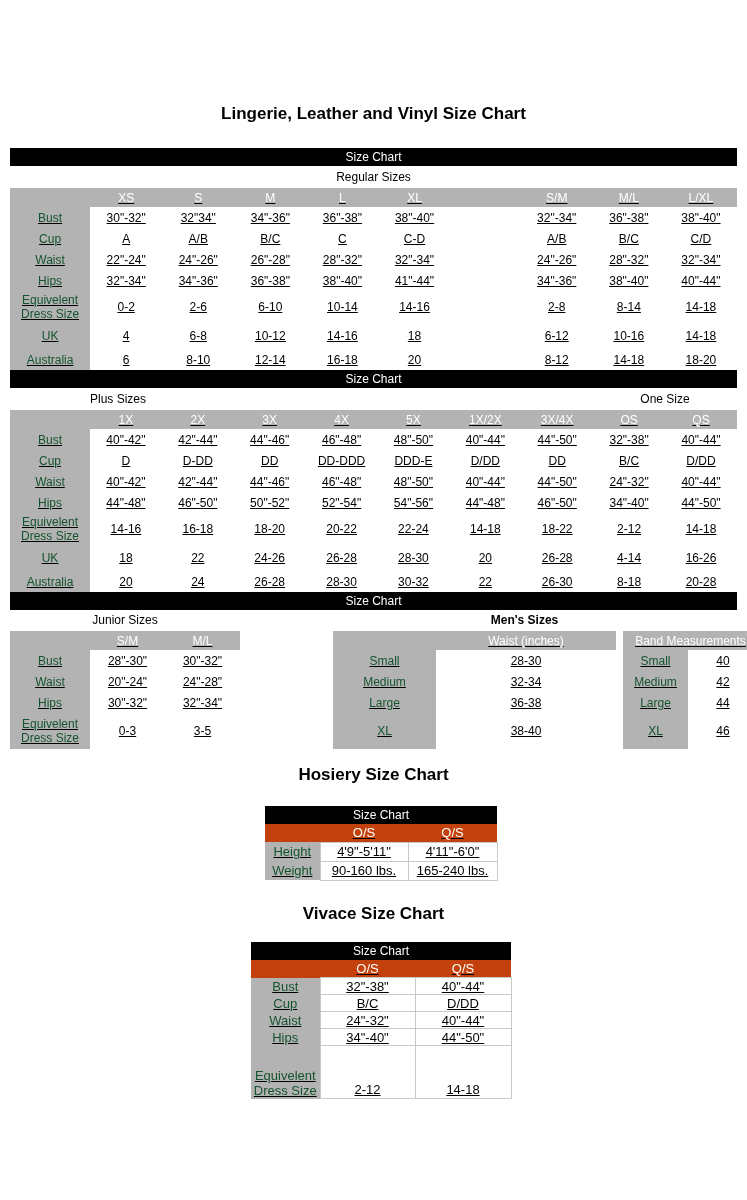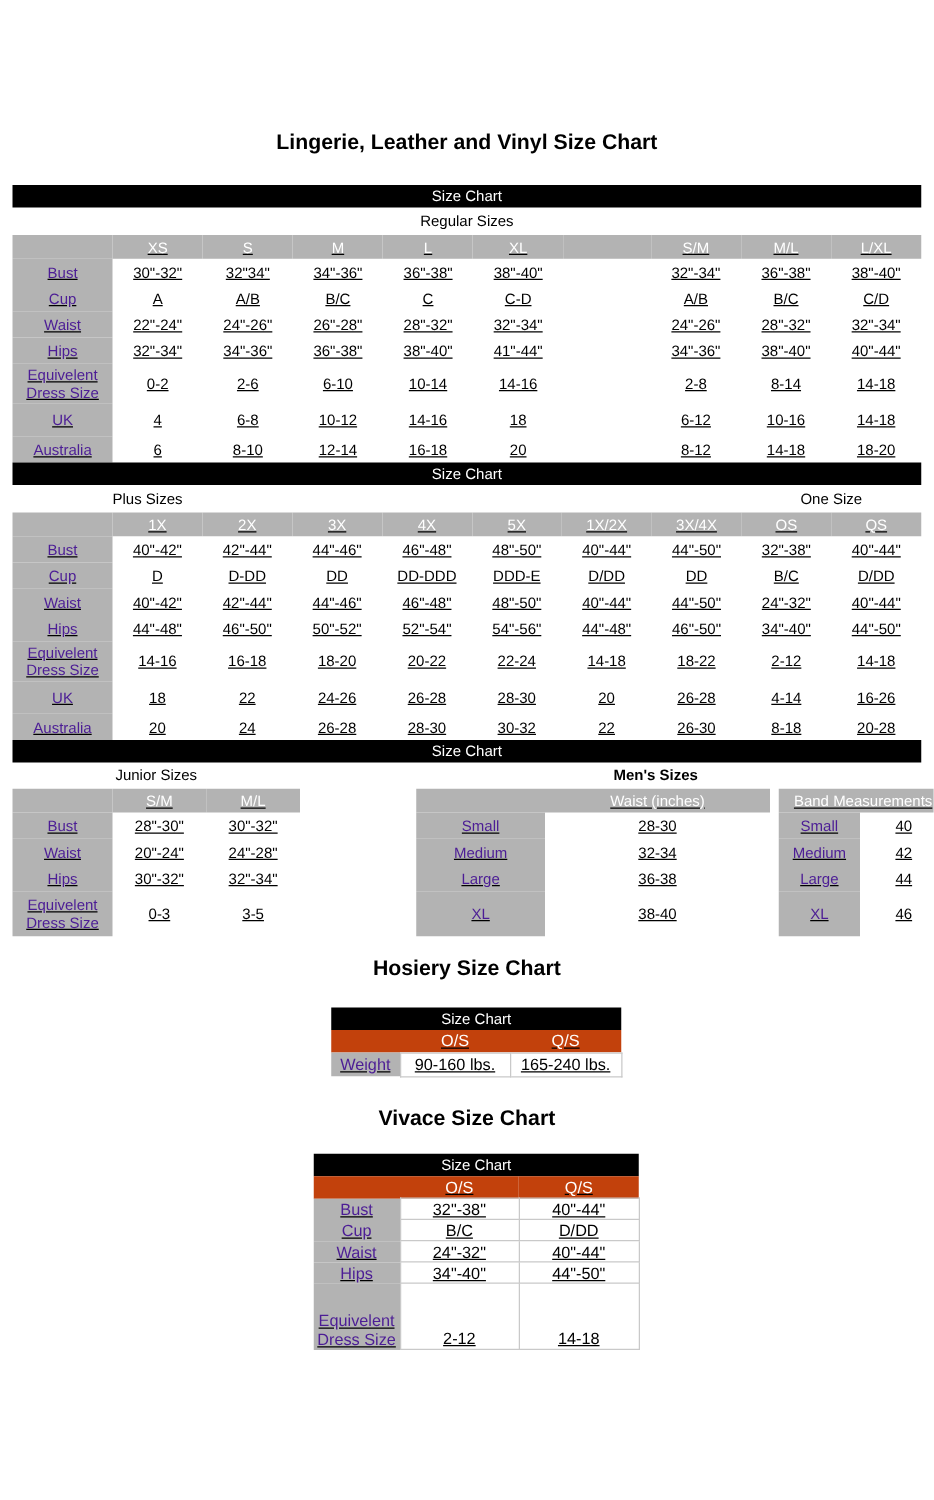--- a/index.html
+++ b/index.html
@@ -19,21 +19,21 @@
   .dual .oh { margin-left:143px; width:144px; text-align:center; }
   .dual2 { display:flex; margin:0 10px; height:21px; line-height:21px; font-size:12px; }
   .dual2 .jh { width:230px; text-align:center; }
   .dual2 .mh { margin-left:72px; width:425px; text-align:center;font-weight:bold; }
 
   table { border-collapse:collapse; table-layout:fixed; text-align:center;text-decoration:underline; }
   td { padding:0; vertical-align:middle; }
   table.big { width:727px; margin:0 10px; font-size:12px; }
   tr.head td { background:#b3b3b3; color:#fff; height:19px; }
   tr.head td.sp { background:#fff; }
-  td.lab { background:#b3b3b3; color:#4c1d95; }
+  td.lab { background:#b3b3b3; color:#14532d; }
   tr.r { height:21px; }
   tr.eds { height:32px; }
   tr.uk { height:26px; }
   tr.tall { height:36px; }
 
   .hwrap { display:flex; margin:0 10px; align-items:flex-start; }
   table.junior { width:230px; font-size:12px; }
   table.mens { margin-left:93px; width:425px; font-size:12px; }
 
   .sbar { height:18px; line-height:18px; background:#000; color:#fff; text-align:center; font-size:12px; }
@@ -387,20 +387,25 @@
         <col style="width:88px">
         <col style="width:89px">
       </colgroup>
     <tbody>
         <tr class="shead">
       <td></td>
       <td>O/S</td>
       <td>Q/S</td>
     </tr>
     <tr class="srow">
+      <td class="lab">Height</td>
+      <td class="val">4'9"-5'11"</td>
+      <td class="val">4'11"-6'0"</td>
+    </tr>
+    <tr class="srow">
       <td class="lab">Weight</td>
       <td class="val">90-160 lbs.</td>
       <td class="val">165-240 lbs.</td>
     </tr>
   </tbody>
     </table>
 
   <h2 class="stitle t-vivace">Vivace Size Chart</h2>
   <div class="sbar viv-bar">Size Chart</div>
   <table class="sm viv">

